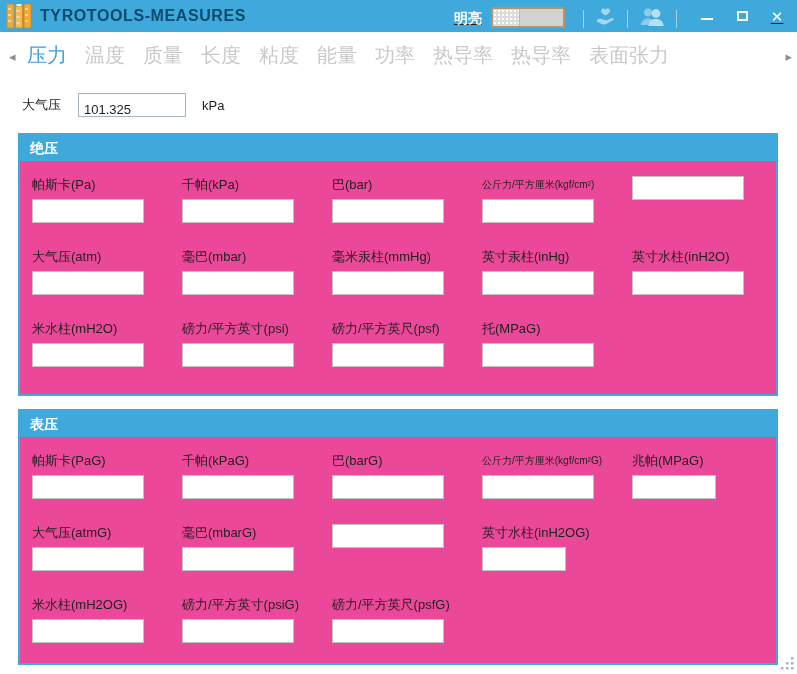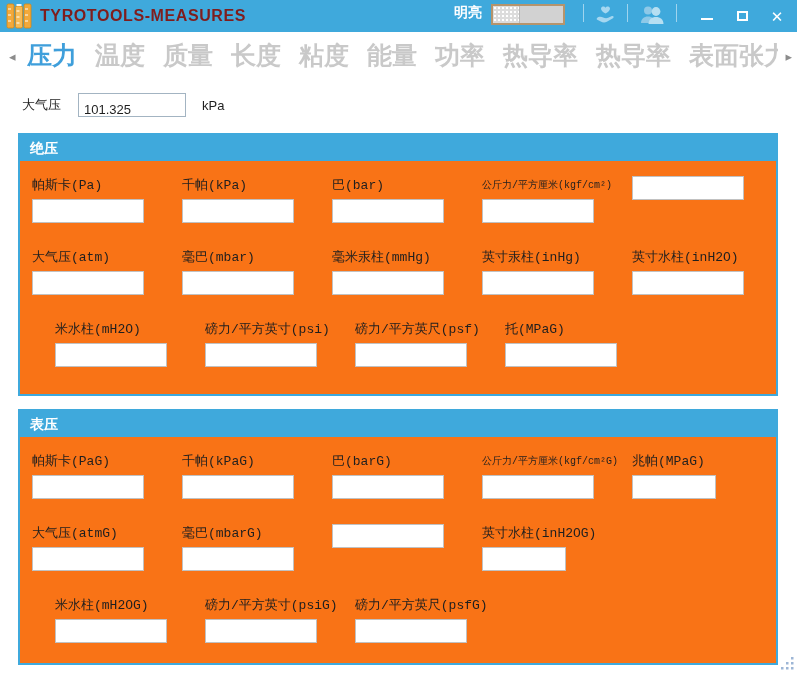--- a/index.html
+++ b/index.html
@@ -8,24 +8,24 @@
     position:relative; overflow:hidden; background:#ffffff;
     font-family:"Liberation Sans","DejaVu Sans",sans-serif; color:#1f1f1f;
   }
   
   .titlebar {
     height:32px; background:#3fa9dc; display:flex; align-items:center;
     padding:0 8px 0 6px;
   }
   .logo { width:26px; height:26px; margin-right:8px; flex:0 0 auto; }
   .app-title {
-    color:#7f1d1d; font-size:16px; font-weight:bold; letter-spacing:0.6px;
+    color:#0c4a6e; font-size:16px; font-weight:bold; letter-spacing:0.6px;
     white-space:nowrap;
   }
-  .tb-right { margin-left:auto; display:flex; align-items:flex-start; }
+  .tb-right { margin-left:auto; display:flex; align-items:flex-end;text-decoration:underline; }
   .theme-label { color:#ffffff; font-size:14px; font-weight:bold; margin-right:9px; }
   .slider {
     width:74px; height:21px; border:2px solid #b5946c; background:#d2d2d2;
     position:relative; margin-right:11px;
   }
   .slider-thumb {
     position:absolute; left:0; top:0; bottom:0; width:27px;
     background-color:#dcdcdc;
     background-image:radial-gradient(#ffffff 1px, rgba(0,0,0,0) 1.3px);
     background-size:4px 4px; border-right:1px solid #b9b9b9;
@@ -42,43 +42,43 @@
   
   .tabbar { height:47px; position:relative; background:#ffffff; }
   .tab-scroll { position:absolute; top:50%; transform:translateY(-50%); color:#8c8c8c;
     font-size:13px; line-height:1; cursor:default; }
   .tab-scroll.left  { left:9px; }
   .tab-scroll.right { right:5px; }
   .tab-list {
     position:absolute; left:27px; top:0; width:751px; height:47px;
     overflow:hidden; display:flex; align-items:center; white-space:nowrap;
   }
-  .tab { flex:0 0 auto; font-size:25px; color:#c9c9c9; margin-right:18px; line-height:47px;font-weight:bold; }
+  .tab { flex:0 0 auto; font-size:20px; color:#c9c9c9; margin-right:18px; line-height:47px; }
   .tab.active { color:#3f9fdb; }
   
   .atmos-row { margin:13px 0 0 22px; display:flex; align-items:center; height:26px; }
   .atmos-label { font-size:13px; }
   .atmos-input {
     margin-left:17px; width:108px; height:24px; border:1px solid #a3b4c2;
     font-size:13px; padding:9px 5px 0; color:#1f1f1f; outline:none;
     font-family:inherit;
   }
   .atmos-unit { margin-left:16px; font-size:13px;text-align:center; }
   
   .sections { }
-  .section { margin:15px 0 0 18px; width:760px; border:2px solid #3fa9dc; background:#f97316; }
+  .section { margin:15px 0 0 18px; width:760px; border:2px solid #3fa9dc; background:#ec4899; }
   .section:nth-child(2) { margin-top:13px; }
   .section-header {
     height:26px; background:#3fa9dc; color:#ffffff; font-weight:bold;
     font-size:14px; line-height:26px; padding-left:10px;
   }
-  .section-body { padding:15px 16px 27px 12px;font-family:Liberation Mono, monospace; }
+  .section-body { padding:15px 16px 27px 12px; }
   .section:nth-child(2) .section-body { padding-bottom:20px; }
   .field-row { display:flex; margin-bottom:25px; }
-  .field-row:last-child { margin-bottom:0;margin-left:23px; }
+  .field-row:last-child { margin-bottom:0; }
   .field { width:150px; flex:0 0 auto; }
   .field-label { font-size:13px; height:16px; margin-bottom:7px; white-space:nowrap; }
   .field-label.small { font-size:10px; padding-top:2px; }
   .field-input {
     width:112px; height:24px; border:1px solid #c1c1c1; outline:none;
     font-size:13px; padding:0 4px; font-family:inherit;
   }
   .field-input.narrow { width:84px; }
   
   .resize-grip { position:absolute; right:2px; bottom:3px; }

